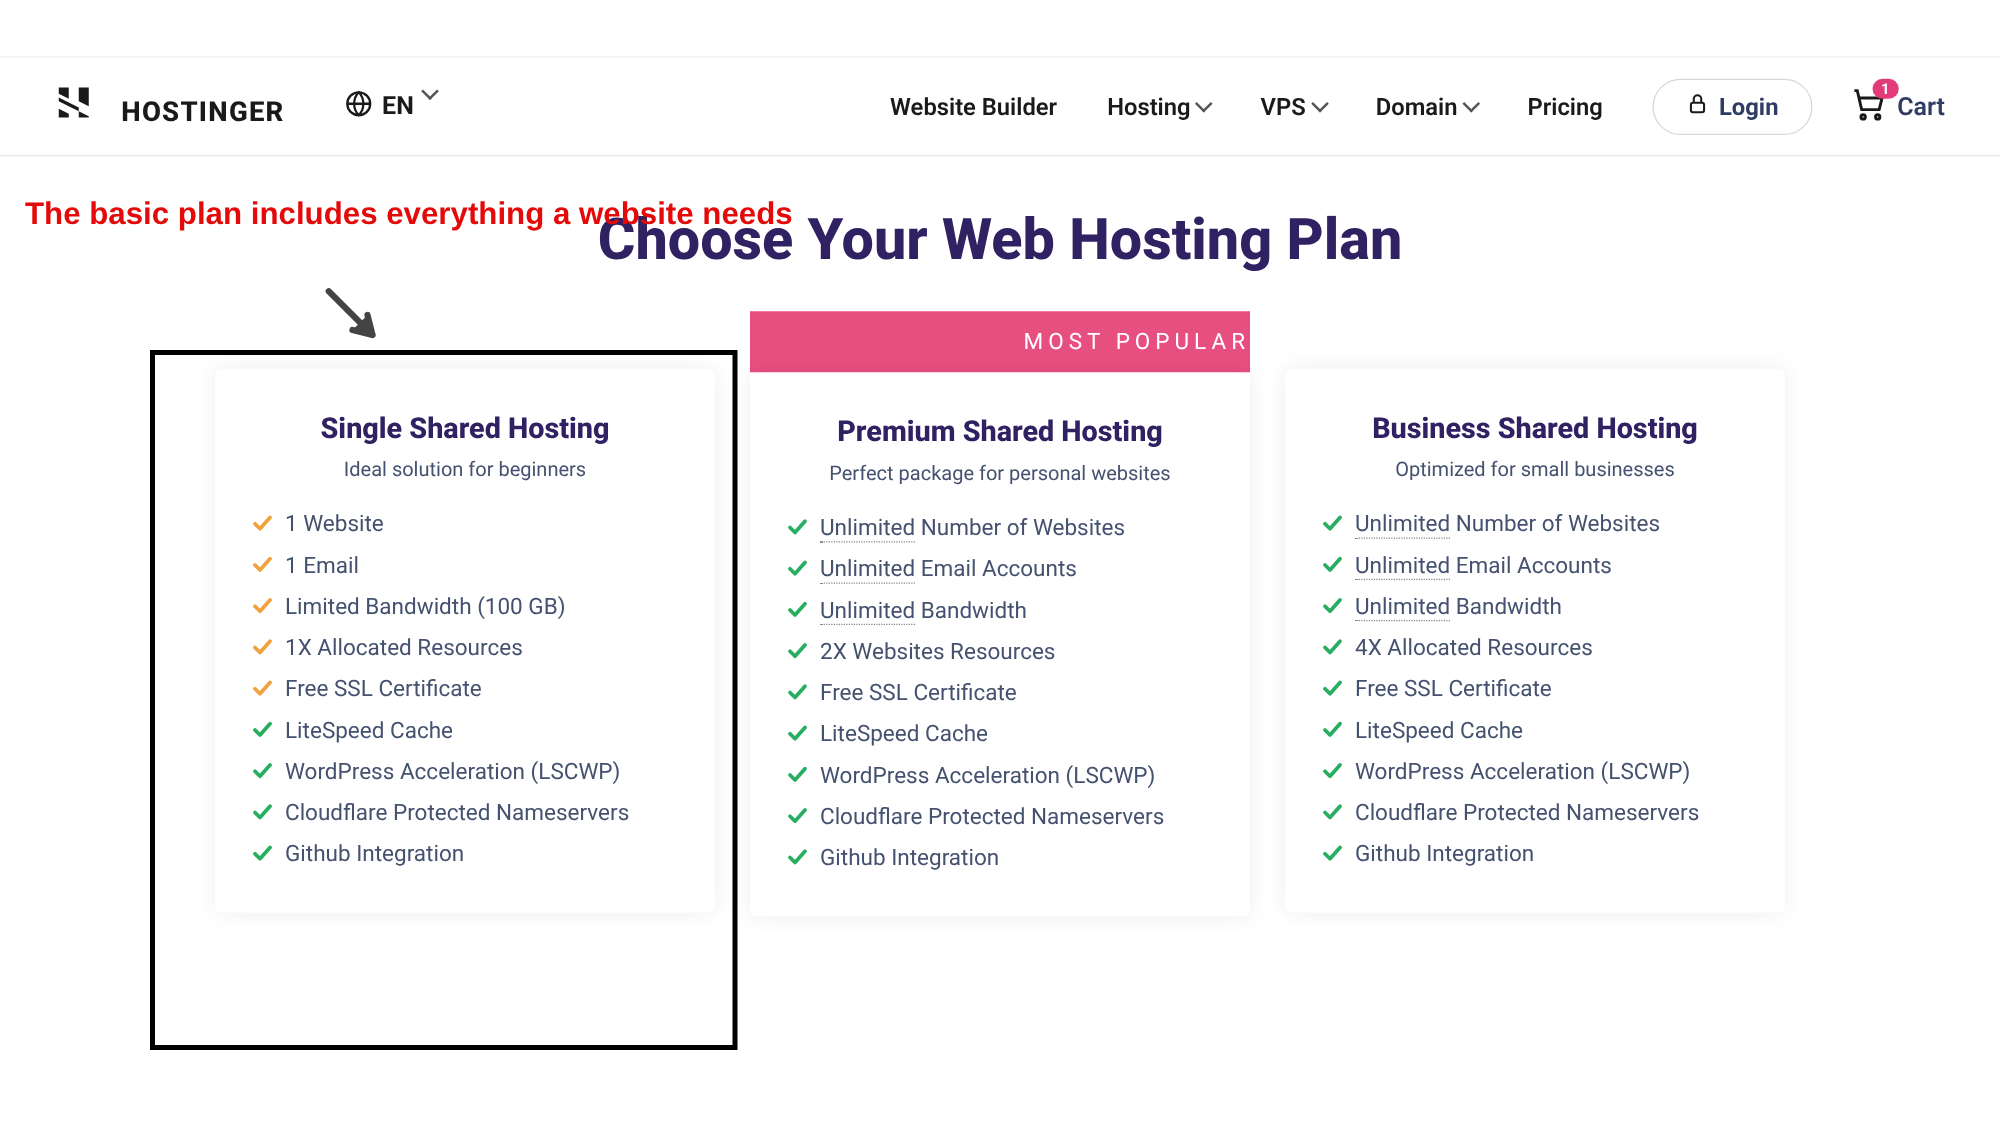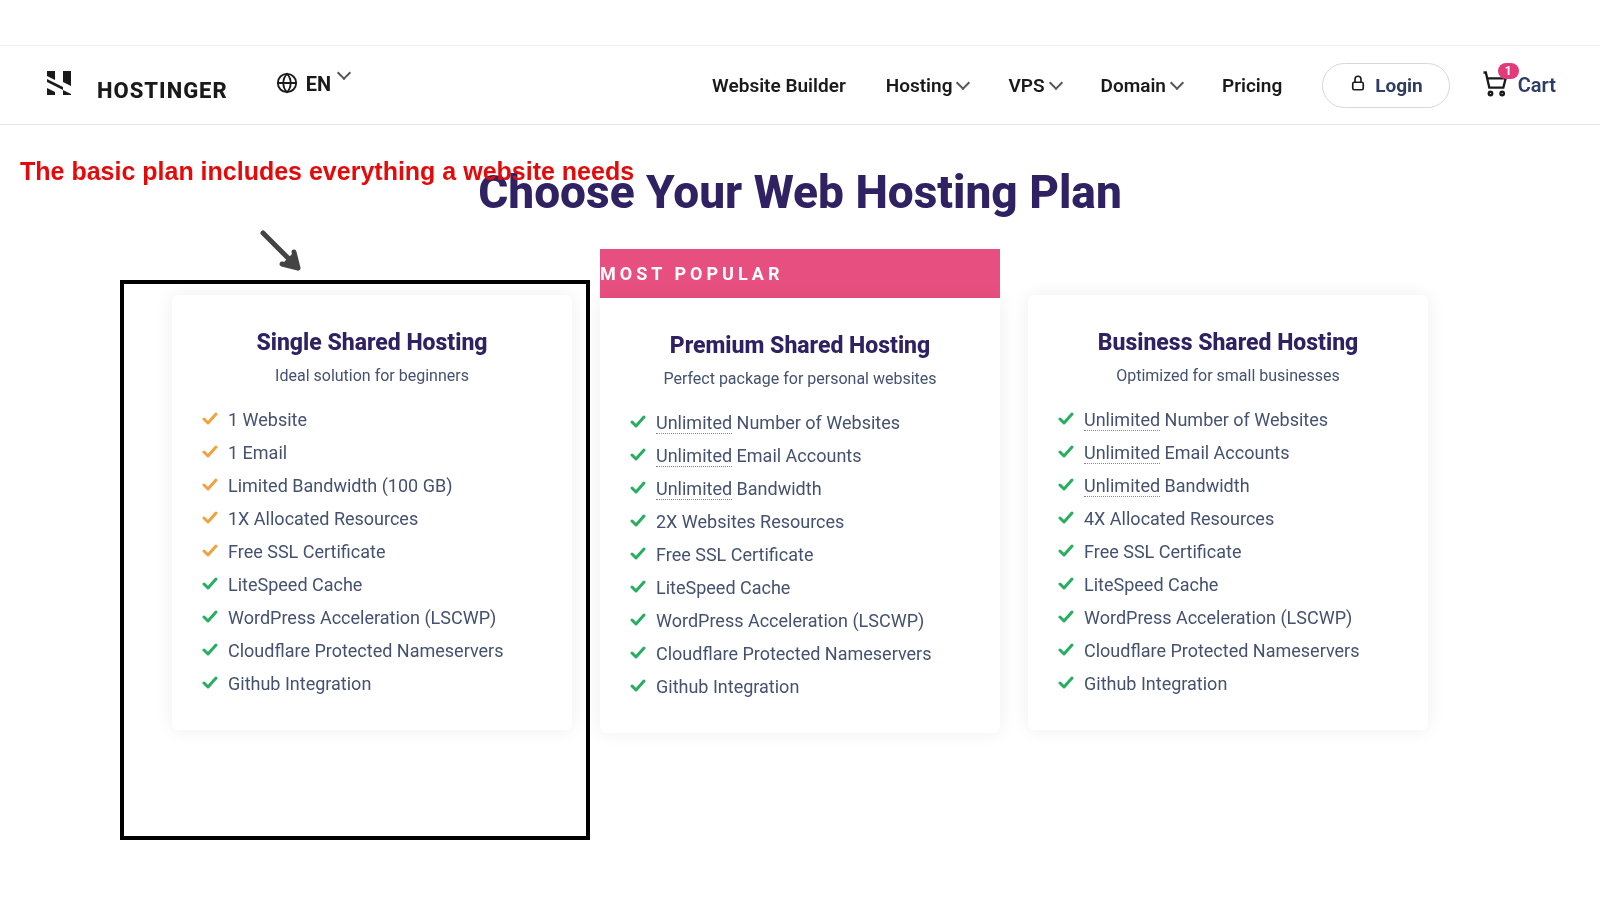--- a/index.html
+++ b/index.html
@@ -35,21 +35,21 @@
     .plan { background: #fff; border-radius: 6px; box-shadow: 0 0 18px rgba(0,0,0,.07); padding: 34px 30px 30px; text-align: left; }
     
     .plan h2 { color: #2f2162; font-size: 23px; font-weight: 800; text-align: center; margin-bottom: 10px; }
     .plan .sub { color: #44516f; font-size: 16px; text-align: center; margin-bottom: 18px; }
     
     .feat { display: flex; align-items: center; gap: 10px; padding: 6px 0; font-size: 18px; color: #44516f; }
     .feat .chk { flex: 0 0 16px; height: 16px; }
     .feat .chk svg { width: 16px; height: 14px; display:block; }
     .u { border-bottom: 1px dotted #888; }
     
-    .most-pop { background: #e84f81; color: #fff; font-size: 18px; font-weight: 700; letter-spacing: 4px; padding: 14px 0; text-align: left; margin-bottom: 0; }
+    .most-pop { background: #e84f81; color: #fff; font-size: 18px; font-weight: 400; letter-spacing: 4px; padding: 14px 0; text-align: right; margin-bottom: 0; }
     .plan-wrap.featured .plan { border-top-left-radius: 0; border-top-right-radius: 0; }
     
     .highlight-box { position: absolute; border: 4px solid #000; pointer-events: none; z-index: 5; }
   </style>
 </head>
 <body>
 
 <header>
   <div class="topbar-spacer"></div>
   <div class="nav-row">

